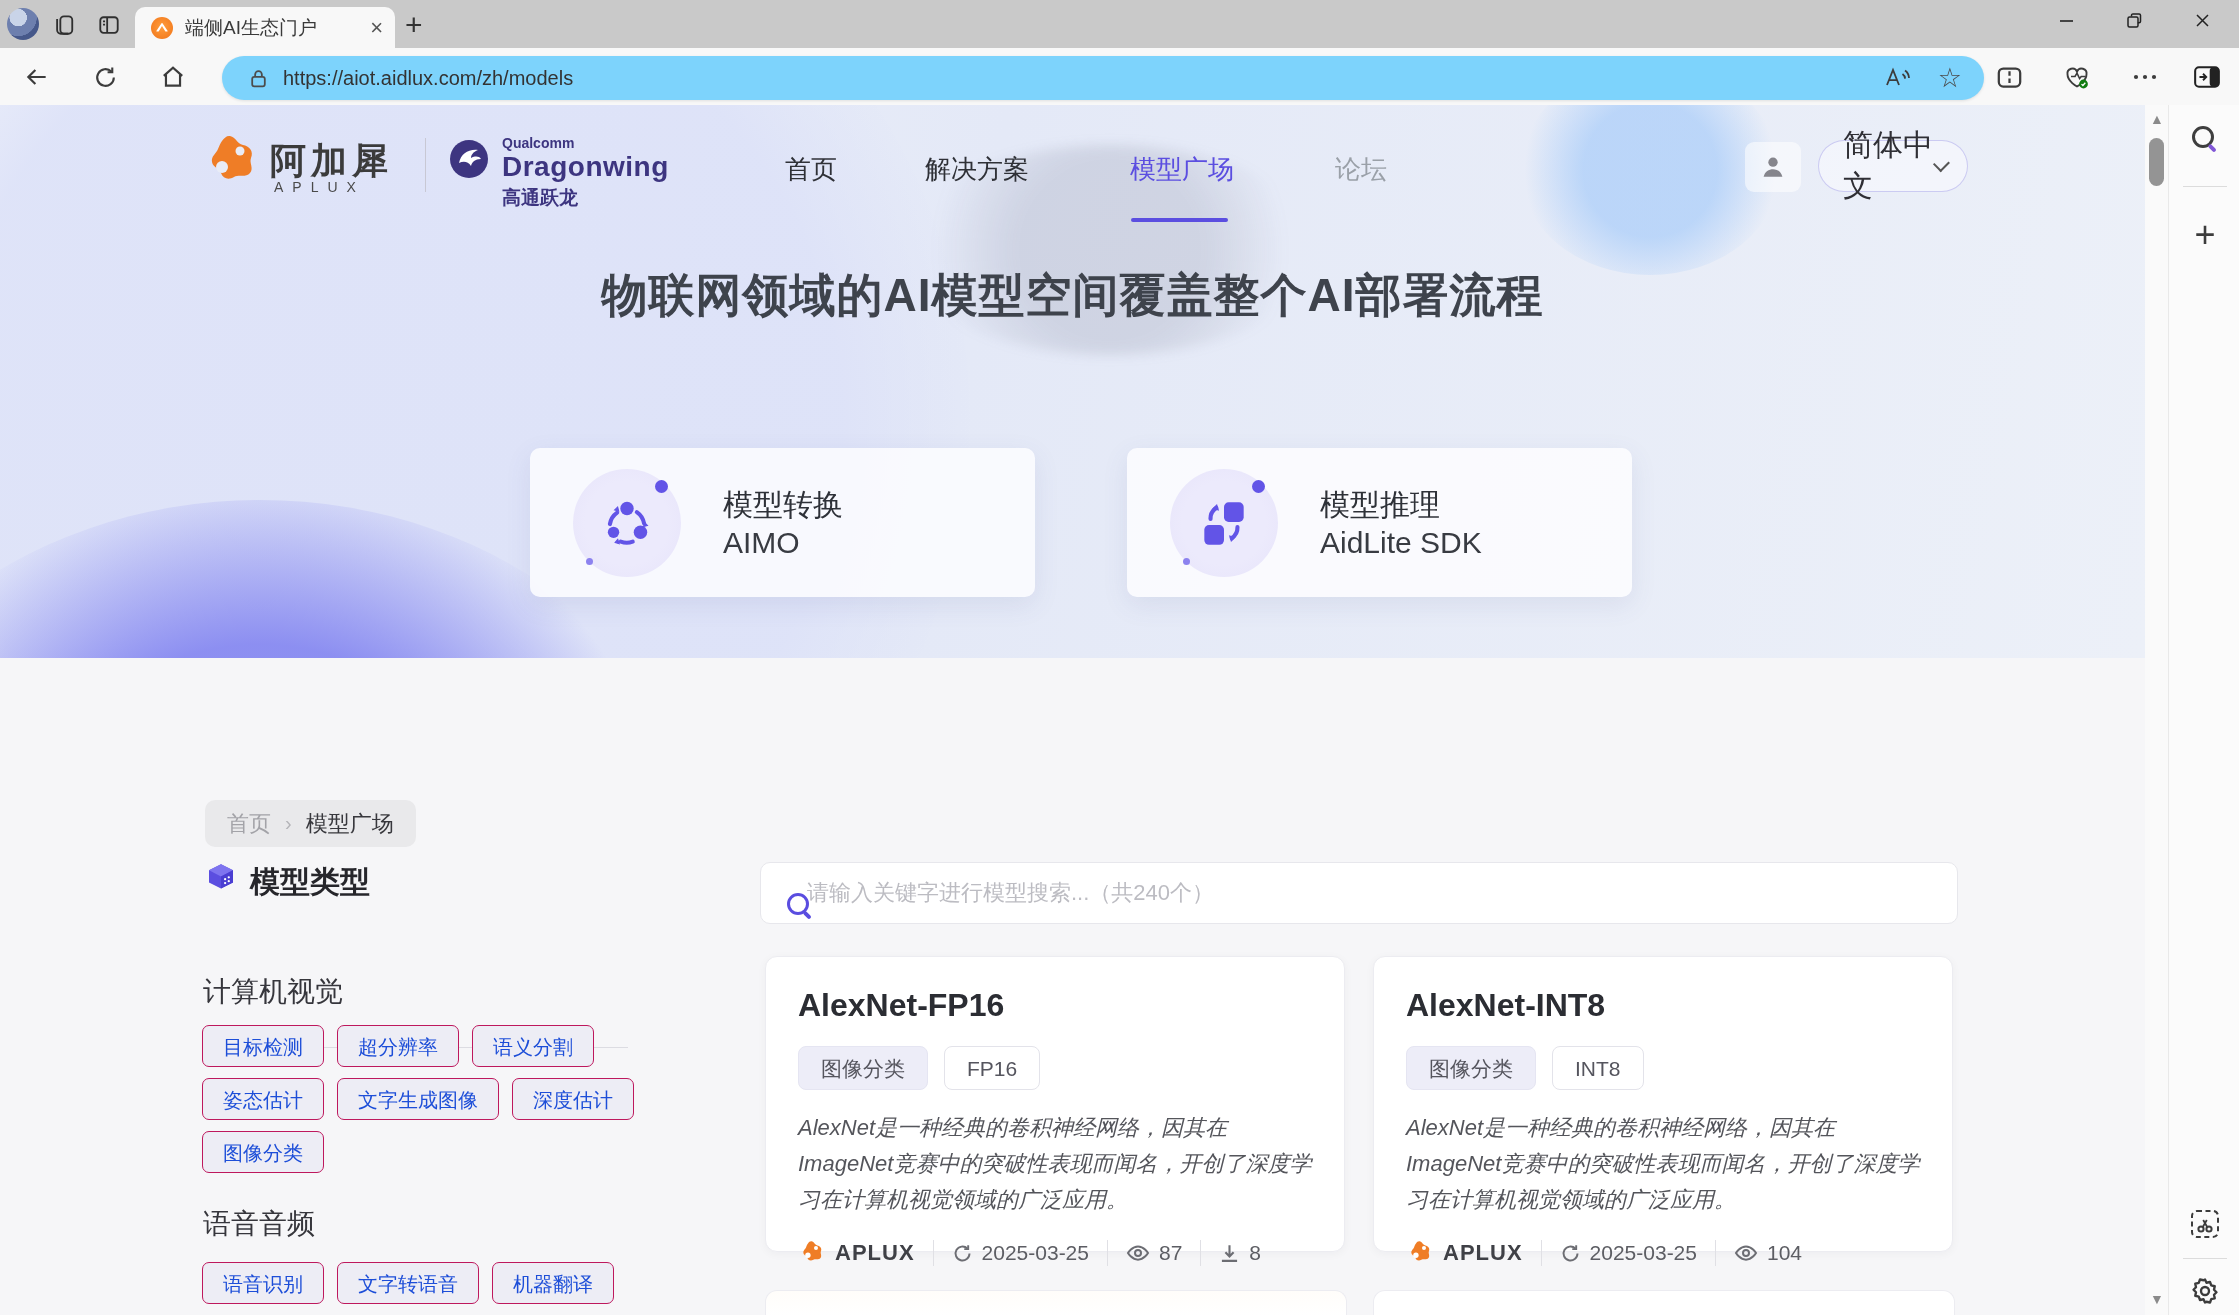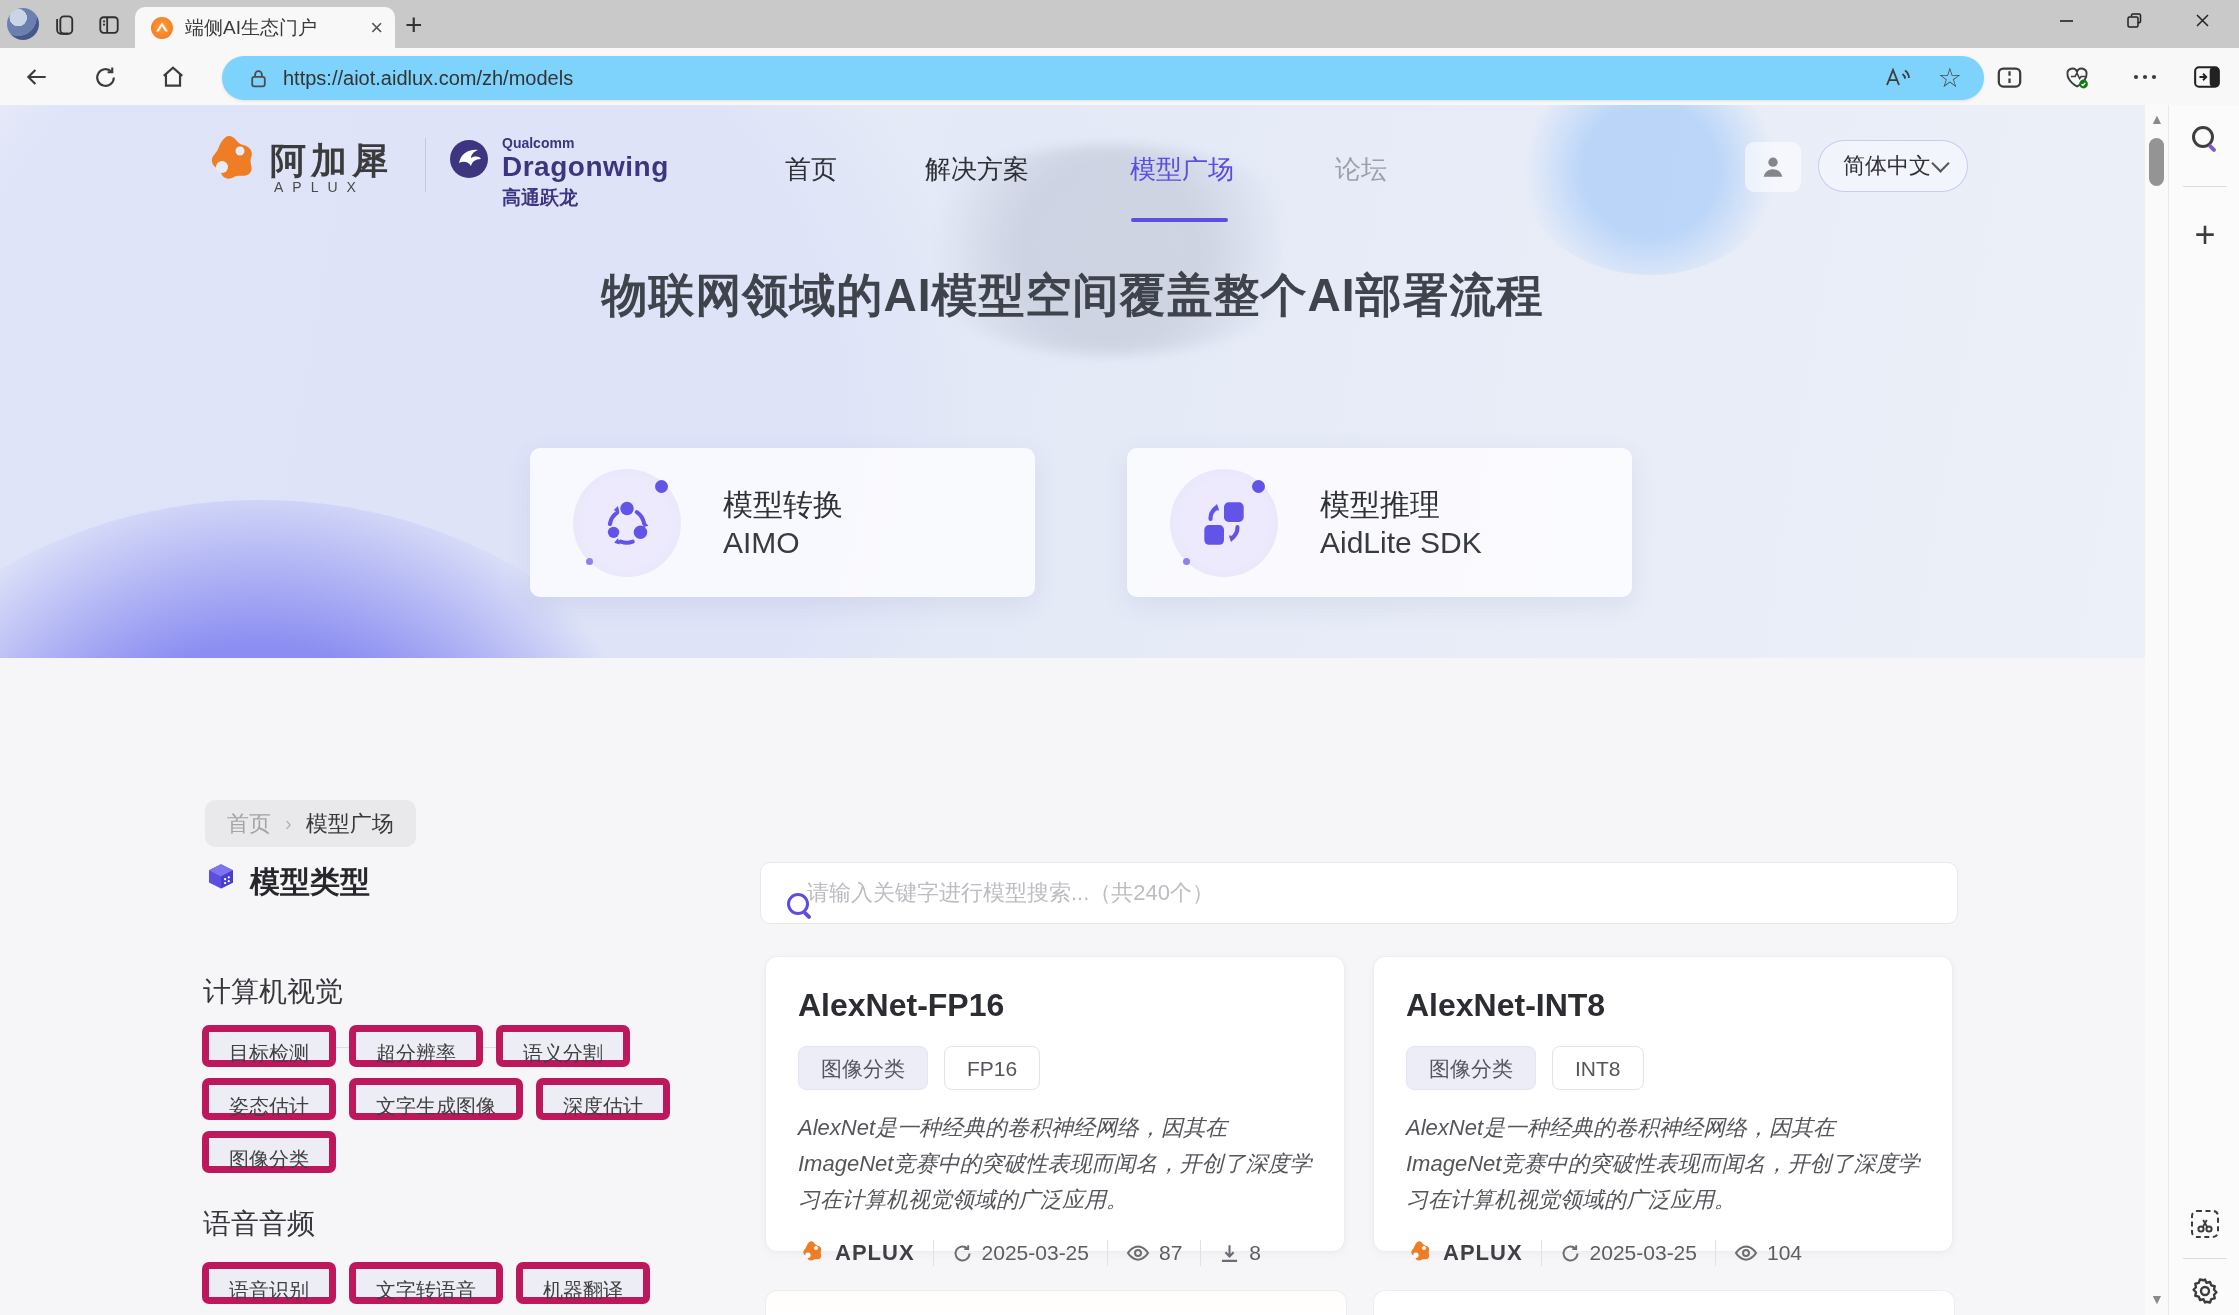--- a/index.html
+++ b/index.html
@@ -64,21 +64,21 @@
   .dw-cn{font-size:19px;color:#3d3580;font-weight:700;}
   .nav-item{font-size:26px;color:#2f3137;}
   .nav-item.active{color:#5b4ee0;font-weight:500;}
   .nav-item.muted{color:#9aa0a8;}
   .nav-underline{background:#5b4ee0;height:4px;border-radius:2px;}
   .userbtn{width:56px;height:50px;border-radius:9px;background:rgba(255,255,255,.55);
            display:flex;align-items:center;justify-content:center;}
   .langbtn{width:150px;height:52px;border-radius:26px;border:1px solid rgba(130,122,224,.35);
            background:rgba(252,252,255,.5);display:flex;align-items:center;justify-content:space-between;
            padding:0 20px 0 24px;box-sizing:border-box;}
-  .langtext{font-size:22px;color:#2f2f35;}
+  .langtext{font-size:30px;color:#2f2f35;}
   .chev{width:11px;height:11px;border-right:2px solid #555;border-bottom:2px solid #555;
         transform:rotate(45deg);margin-top:-5px;}
   .hero-title{width:2145px;text-align:center;font-size:46px;font-weight:600;color:#3e434c;letter-spacing:1px;}
   .hero-sub{width:2145px;text-align:center;font-size:30px;font-weight:500;color:#474d57;}
   .hcard{width:505px;height:149px;background:rgba(253,253,255,.85);border-radius:10px;
          box-shadow:0 8px 26px rgba(80,90,150,.10);display:flex;align-items:center;}
   .hicon{position:relative;width:108px;height:108px;border-radius:50%;margin-left:43px;
          background:radial-gradient(circle,#eceafc 0 55%,#e6e3fa 100%);
          display:flex;align-items:center;justify-content:center;}
   .hdot-big{position:absolute;top:11px;right:13px;width:13px;height:13px;border-radius:50%;background:#6254e7;}
@@ -90,22 +90,22 @@
   .crumb{left:205px;top:695px;height:47px;background:#e9e9eb;border-radius:10px;
          display:flex;align-items:center;padding:0 22px;}
   .crumb-home{font-size:22px;color:#a3a3a8;}
   .crumb-sep{font-size:20px;color:#b4b4b8;margin:0 14px;}
   .crumb-cur{font-size:22px;color:#38383d;}
   
   .f-title{font-size:30px;font-weight:600;color:#26262b;}
   .f-div{left:205px;top:942px;width:423px;height:1px;background:#dcdce2;}
   .f-head{font-size:28px;color:#36363c;font-weight:500;}
   .tagrow{display:flex;gap:13px;}
-  .tag{height:42px;line-height:42px;padding:0 20px;background:#ededf5;border:7px solid #be185d;
-       border-radius:7px;font-size:20px;color:#404040;white-space:nowrap;box-sizing:border-box;}
+  .tag{height:42px;line-height:42px;padding:0 20px;background:#ededf5;border:1px solid #be185d;
+       border-radius:7px;font-size:20px;color:#1d4ed8;white-space:nowrap;box-sizing:border-box;}
   
   .search{left:760px;top:862px;width:1198px;height:62px;background:#fff;border:1px solid #e7e7ec;
           border-radius:10px;display:flex;align-items:center;box-sizing:border-box;}
   .search input{border:none;outline:none;font-size:22px;color:#333;background:transparent;flex:1;
           font-family:inherit;margin-left:18px;}
   .search input::placeholder{color:#bcbcc2;}
   
   .mcard{width:580px;height:296px;background:#fff;border:1px solid #ececf1;border-radius:12px;
          box-shadow:0 2px 10px rgba(20,20,40,.04);box-sizing:border-box;padding:30px 32px;}
   .mtitle{font-size:32px;font-weight:600;color:#2b2d33;}

